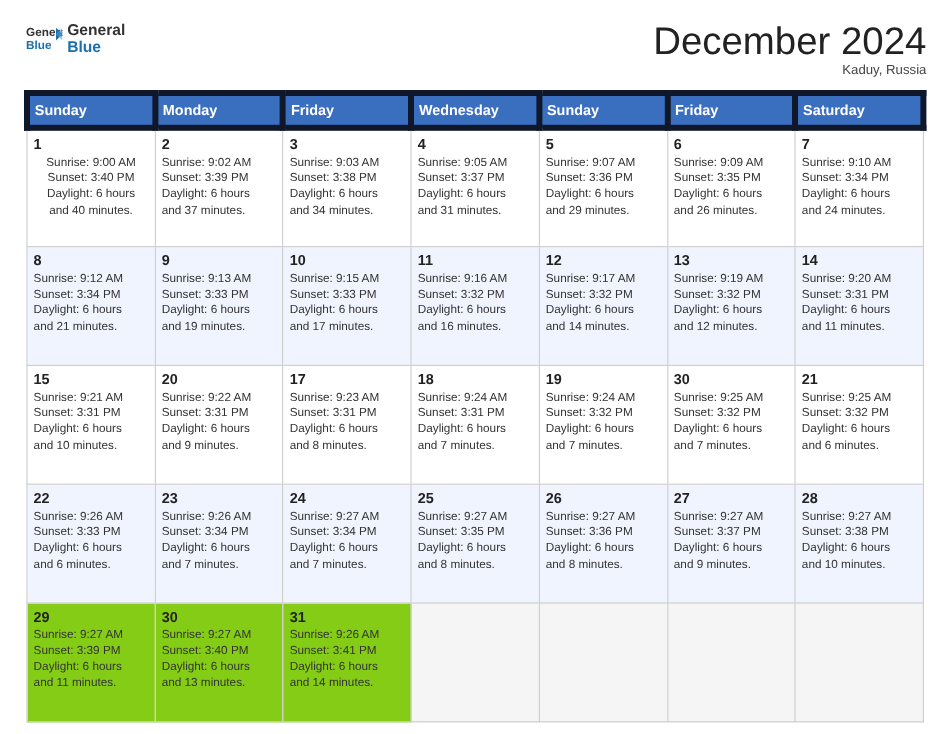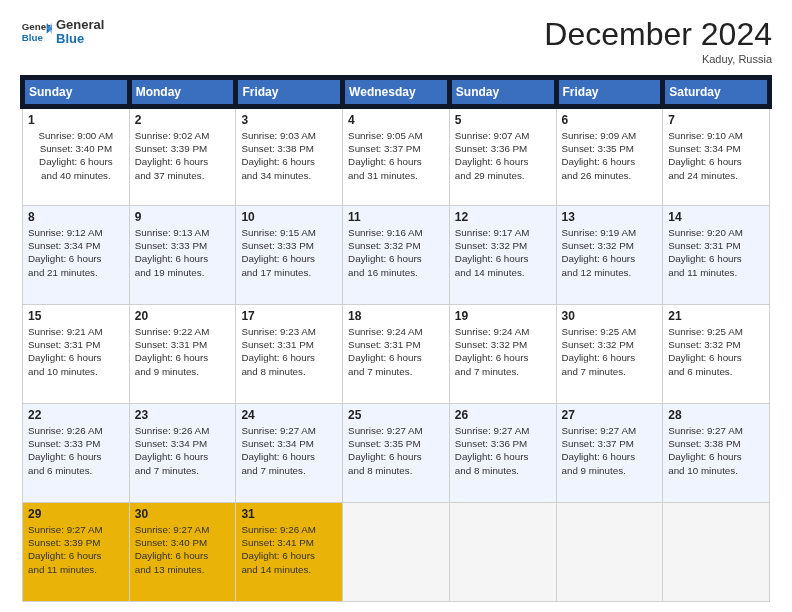--- a/index.html
+++ b/index.html
@@ -64,21 +64,21 @@
       padding: 4px 5px;
       border: 1px solid #d0d0d0;
       width: calc(100% / 7);
       height: 80px;
       background: #fff;
     }
     .calendar tr:nth-child(even) td {
       background: #f0f4ff;
     }
     .calendar tr.last-row td {
-      background: #eab308;
+      background: #84cc16;
     }
     .day-num {
       font-size: 12px;
       font-weight: bold;
       color: #222;
       display: block;
       margin-bottom: 2px;
     }
     .day-info {
       color: #333;

